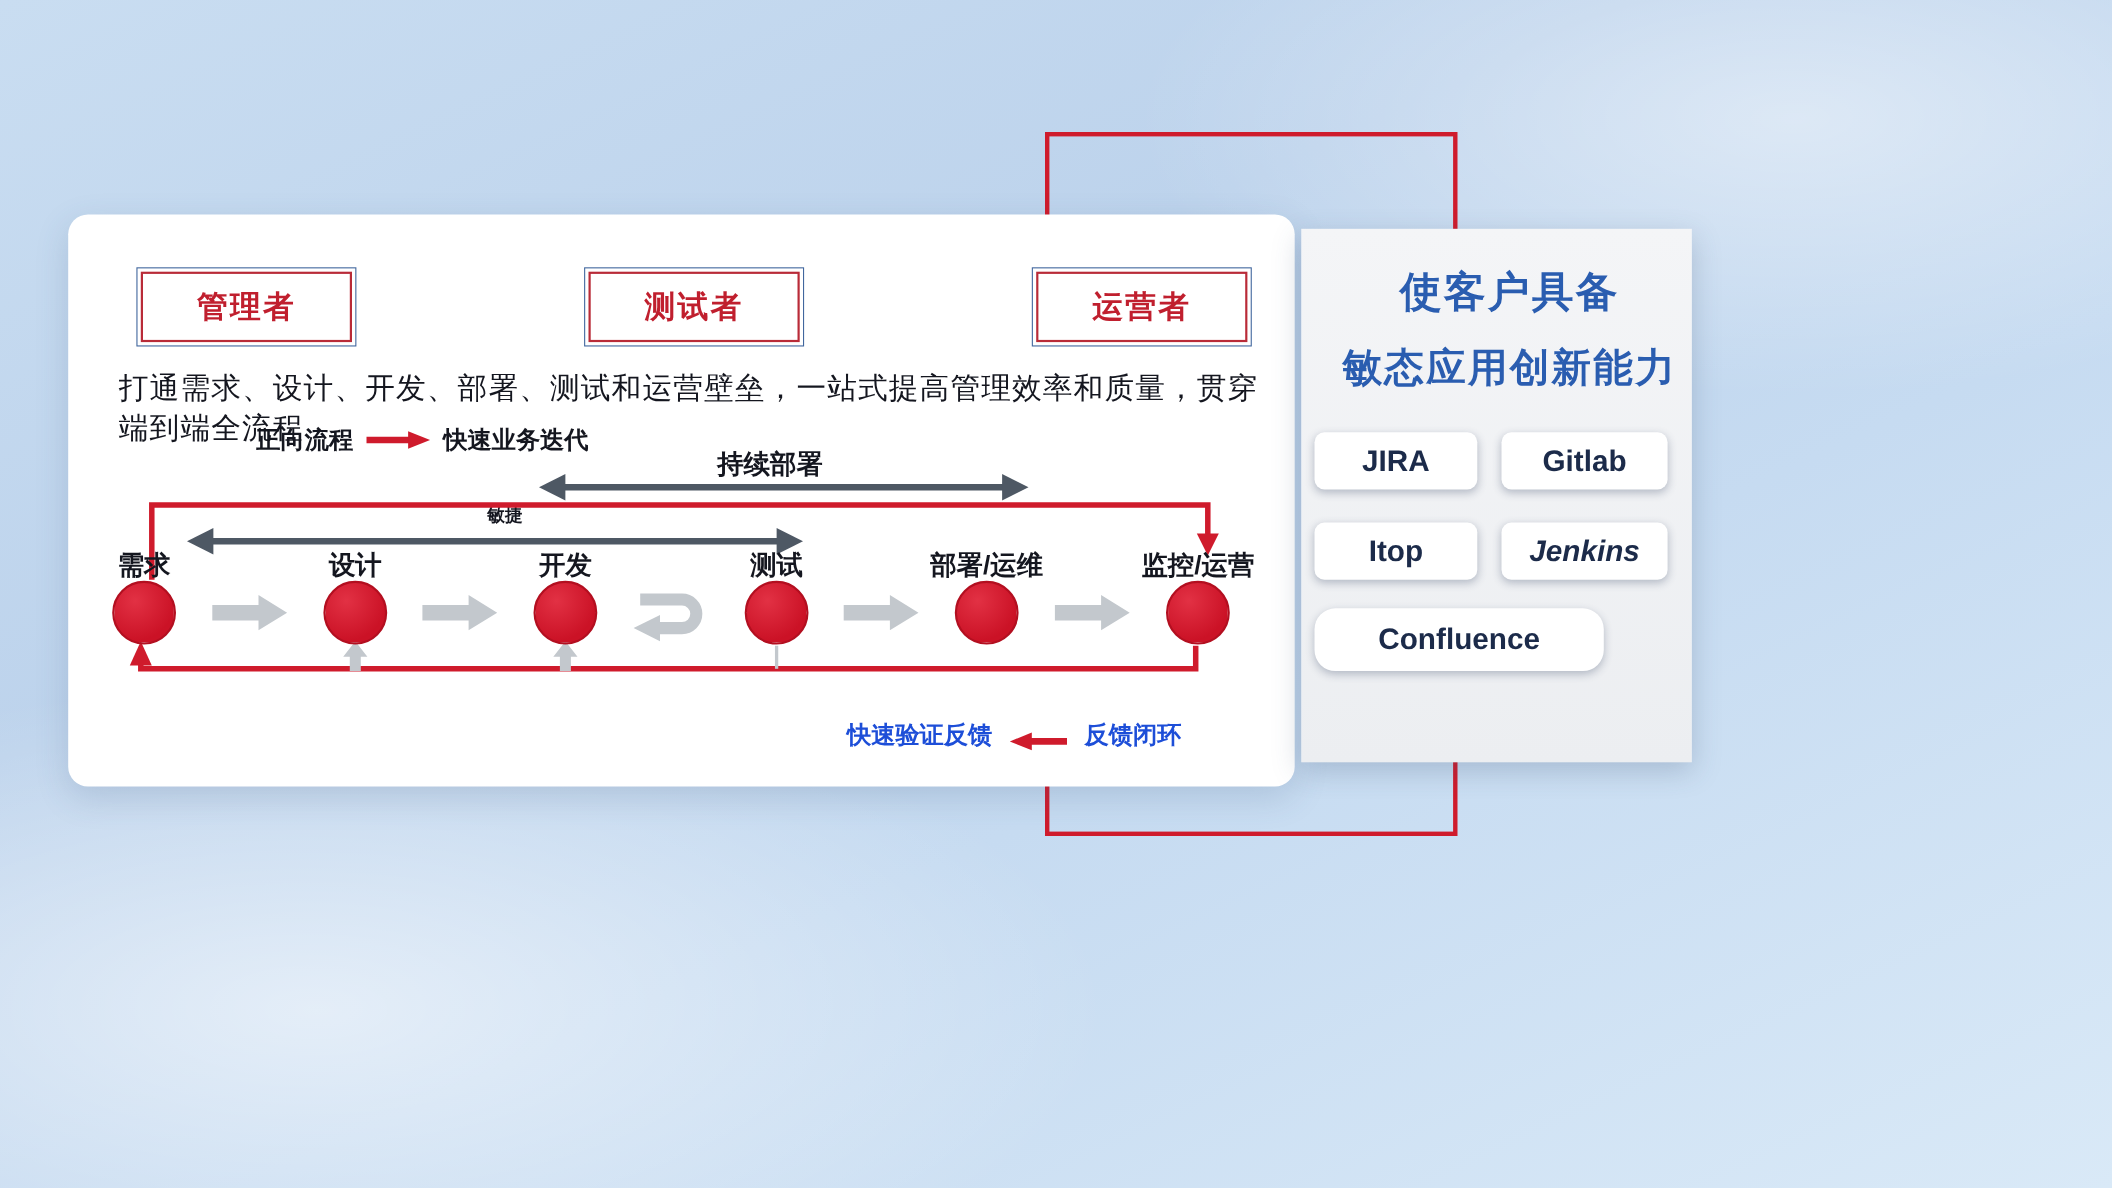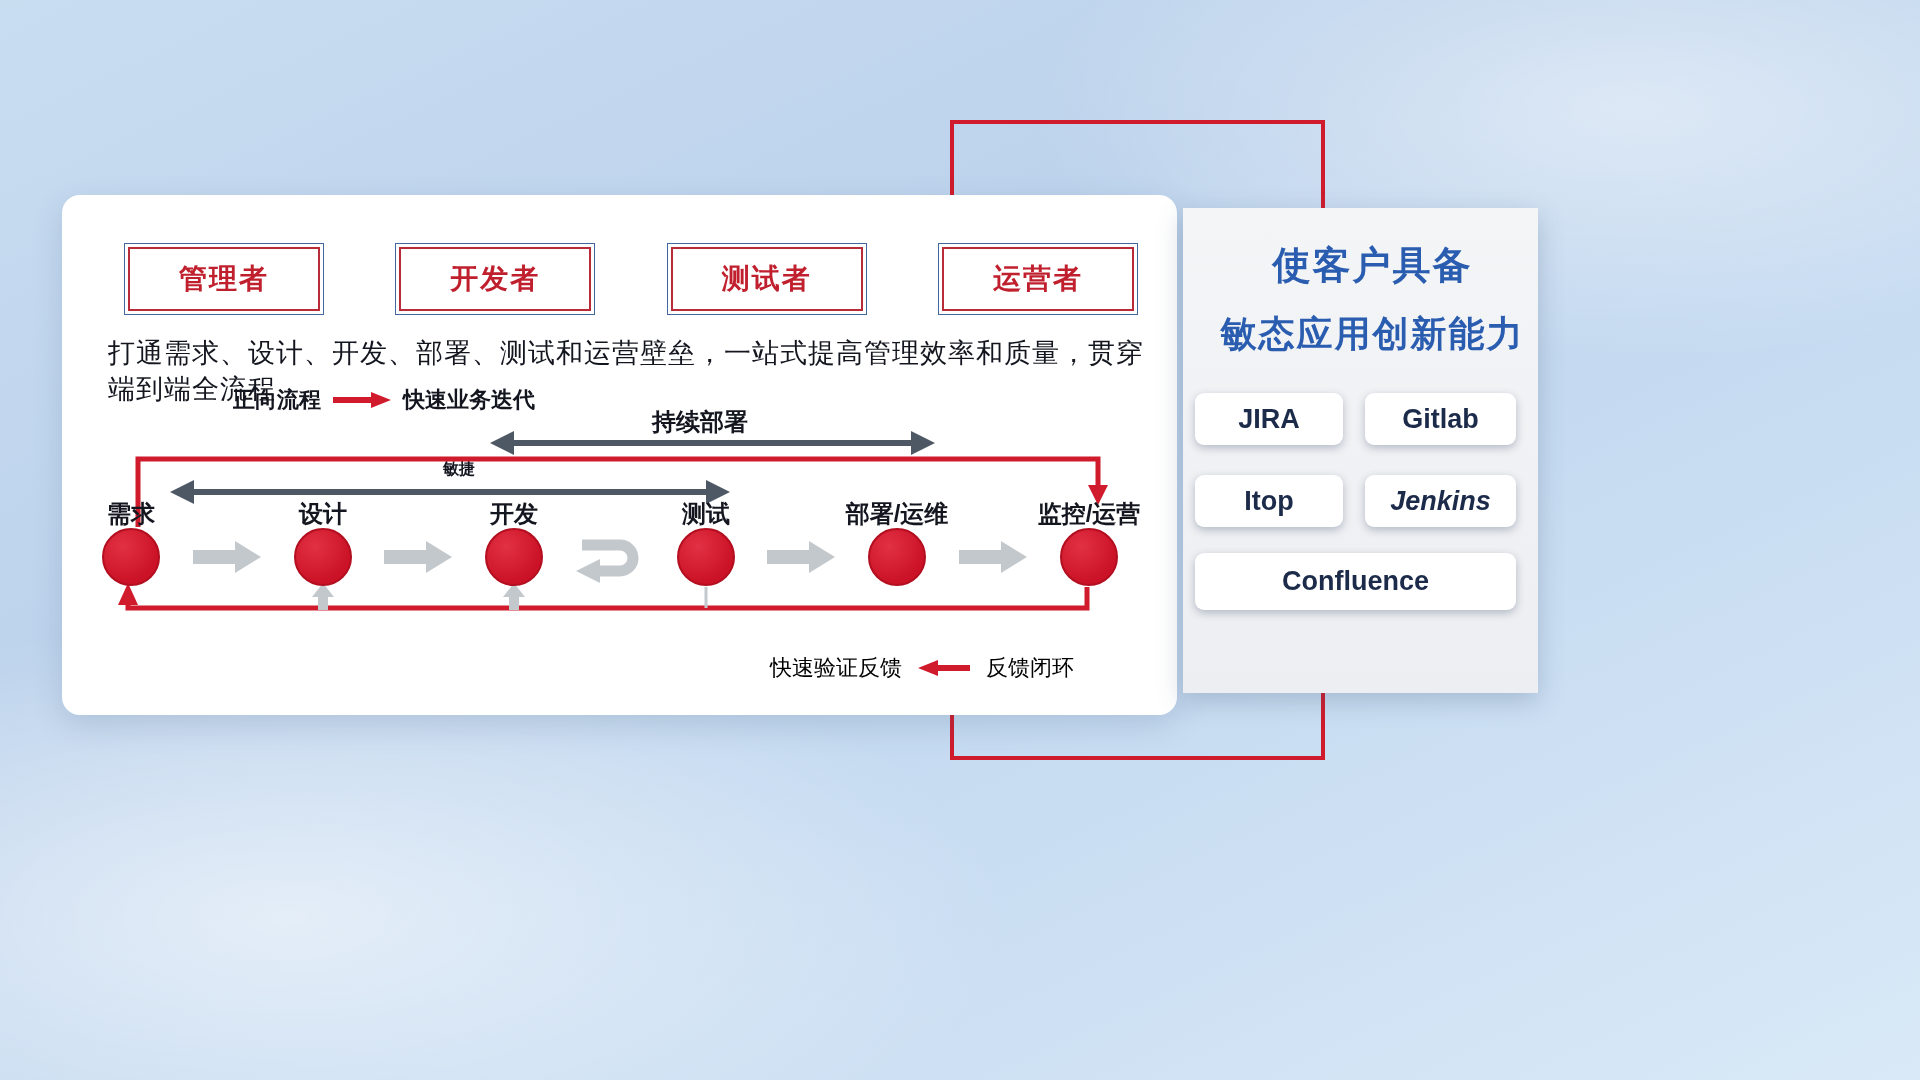--- a/index.html
+++ b/index.html
@@ -44,22 +44,22 @@
     font-size: 27px; font-weight: normal; color: #14161f; letter-spacing: 1px;
   }
 
   .legend-forward {
     position: absolute; left: 171px; top: 190px;
     display: flex; align-items: center; gap: 12px;
     font-size: 22px; font-weight: bold; color: #14161f;
   }
   .legend-feedback {
     position: absolute; left: 708px; top: 458px;
-    display: flex; align-items: center; gap: 16px;
-    font-size: 22px; font-weight: normal; color: #000000;
+    display: flex; align-items: flex-end; gap: 16px;
+    font-size: 22px; font-weight: bold; color: #1d4ed8;
   }
 
   .arrow-label-cd {
     position: absolute; left: 538px; top: 211px; width: 200px; text-align: center;
     font-size: 24px; font-weight: bold; color: #14161f;
   }
   .arrow-label-agile {
     position: absolute; left: 347px; top: 264px; width: 100px; text-align: center;
     font-size: 16px; font-weight: bold; color: #14161f;
   }
@@ -89,35 +89,32 @@
   .tool {
     position: absolute; background: #ffffff; border-radius: 9px;
     box-shadow: 0 3px 8px rgba(40,55,90,.30);
     display: flex; align-items: center; justify-content: center;
     font-size: 27px; font-weight: bold; color: #1c2b4a;
   }
   .tool-jira       { left: 12px;  top: 185px; width: 148px; height: 52px; }
   .tool-gitlab     { left: 182px; top: 185px; width: 151px; height: 52px; }
   .tool-itop       { left: 12px;  top: 267px; width: 148px; height: 52px; }
   .tool-jenkins    { left: 182px; top: 267px; width: 151px; height: 52px; font-style: italic; }
-  .tool-confluence { left: 12px;  top: 345px; width: 321px; height: 57px; }
+  .tool-confluence { left: 12px;  top: 345px; width: 263px; height: 57px; border-radius: 19px; }
 </style>
 </head>
 <body>
 
 <div class="red-frame"></div>
 
 <div class="card">
 
   <div class="roles">
     <div class="role-box">
         <span>管理者</span>
-      </div>
-    <div class="role-box">
-        <span>开发者</span>
       </div>
     <div class="role-box">
         <span>测试者</span>
       </div>
     <div class="role-box">
         <span>运营者</span>
       </div>
   </div>
 
   <div class="desc">打通需求、设计、开发、部署、测试和运营壁垒，一站式提高管理效率和质量，贯穿端到端全流程</div>

